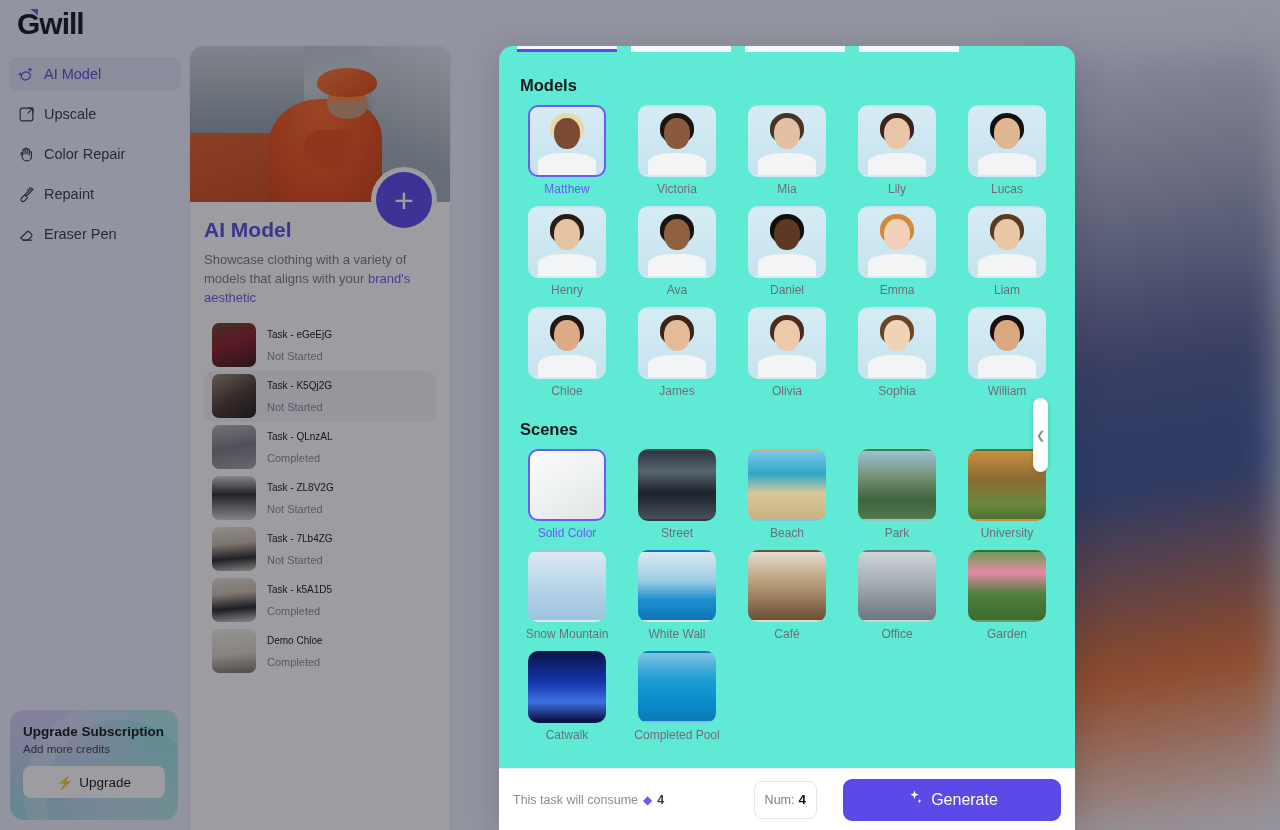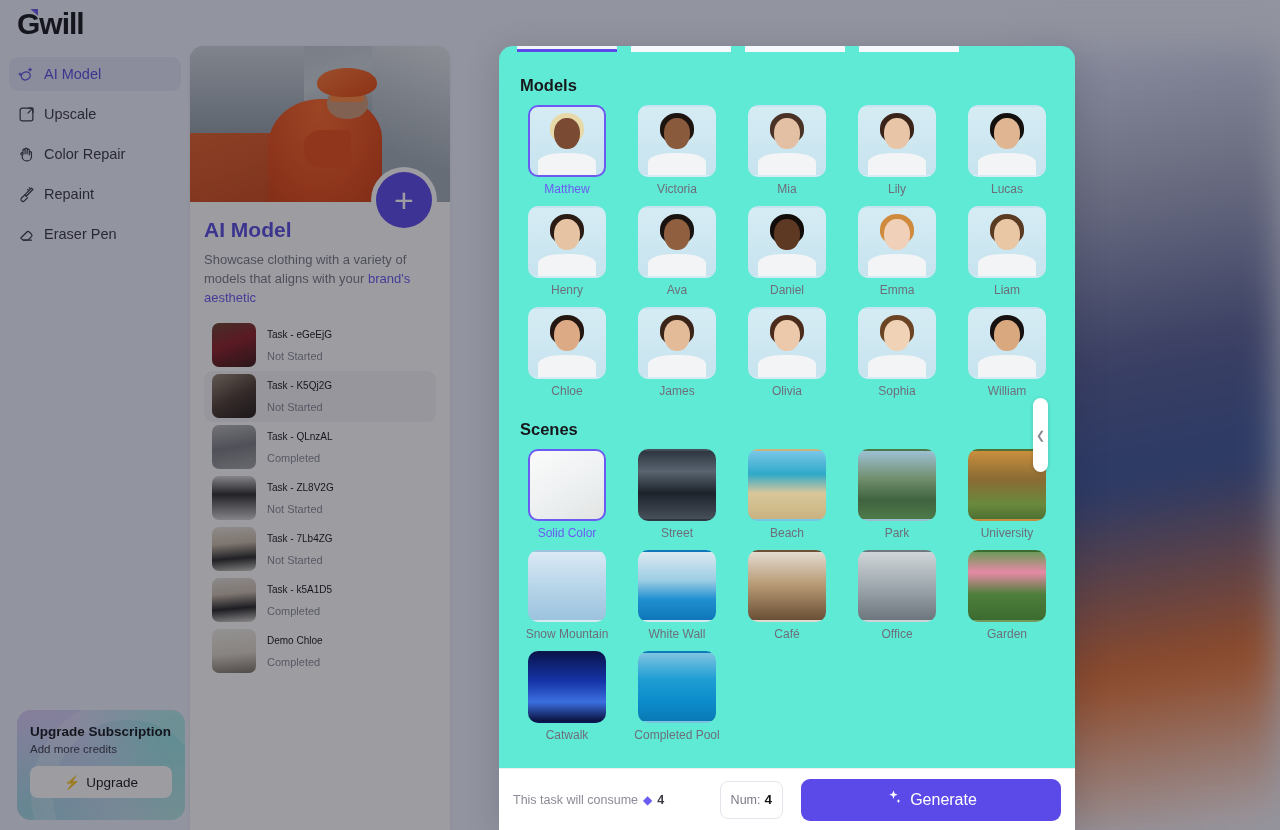--- a/index.html
+++ b/index.html
@@ -35,21 +35,21 @@
     height: 34px; padding: 0 8px; margin-bottom: 6px;
     border-radius: 9px; cursor: pointer;
     font-size: 14.5px; color: #3a3a45;
   }
   .nav-item.active { background: #e2e5f8; color: #5b4fe0; font-weight: 400; }
   .nav-item .ico { width: 18px; height: 18px; display: flex; align-items: center; justify-content: center; flex: none; }
   .nav-item svg { display:block; }
 
   
   #upgrade-card {
-    position: absolute; left: 17px; bottom: 10px; width: 168px; height: 110px;
+    position: absolute; left: 10px; bottom: 10px; width: 168px; height: 110px;
     border-radius: 14px; padding: 14px 13px 0 13px;
     background:
       radial-gradient(circle at 92% 16%, rgba(140,232,226,.85) 0%, rgba(140,232,226,0) 55%),
       radial-gradient(circle at 8% 92%, rgba(120,225,215,.55) 0%, rgba(120,225,215,0) 52%),
       linear-gradient(125deg, #d9ccf6 0%, #cfd3f5 46%, #b7e8e4 100%);
     overflow: hidden;
   }
   #upgrade-card::before {
     content:""; position:absolute; width:150px; height:150px; right:-40px; top:-12px;
     border-radius:50%; border: 22px solid rgba(255,255,255,.22);
@@ -164,34 +164,34 @@
   .cell.sel .cap { color: #6b5bf0; }
   .face-tile { background: linear-gradient(180deg,#d6ecf4 0%, #c6e3ef 100%); }
   .face-tile .hair { position:absolute; left:50%; transform:translateX(-50%); top:6px; width:34px; height:30px; border-radius:50% 50% 42% 42%; }
   .face-tile .head { position:absolute; left:50%; transform:translateX(-50%); top:11px; width:26px; height:31px; border-radius:48%; }
   .face-tile .body { position:absolute; left:50%; transform:translateX(-50%); bottom:0; width:58px; height:22px; border-radius:42% 42% 0 0; background:#f2f4f6; }
 
   
   #modal-footer {
     position: absolute; left: 0; bottom: 0; width: 100%; height: 62px;
     border-top: 1px solid #ededf2; display: flex; align-items: center;
-    padding: 0 14px; gap: 18px; background:#fff;
+    padding: 0 14px; gap: 26px; background:#fff;
   }
   #consume { font-size: 12.5px; color: #8c8c99; display: flex; align-items: center; gap: 5px; }
   #consume .gem { color: #6b5bf0; font-size: 12px; }
   #consume .cnt { color: #3a3a45; font-weight: 700; }
   #num-box {
     margin-left: auto; height: 38px; min-width: 56px; padding: 0 10px;
     border: 1px solid #e4e4ec; border-radius: 8px;
     display: flex; align-items: center; justify-content: center; gap: 4px;
     font-size: 12.5px; color: #7b7b88; cursor: pointer;
   }
   #num-box b { color: #17171c; font-size: 13.5px; }
   #gen-btn {
-    width: 260px; height: 42px; border-radius: 9px; background: #5b4ae8; color: #fff;
+    width: 218px; height: 42px; border-radius: 9px; background: #5b4ae8; color: #fff;
     display: flex; align-items: center; justify-content: center; gap: 8px;
     font-size: 16px; cursor: pointer;
   }
 
   #collapse-handle {
     position: absolute; left: 1033px; top: 398px; width: 15px; height: 74px;
     background: #fff; border-radius: 8px; cursor: pointer;
     display: flex; align-items: center; justify-content: center;
     color: #8a8a96; font-size: 11px;
     box-shadow: 0 1px 4px rgba(0,0,0,.18);

